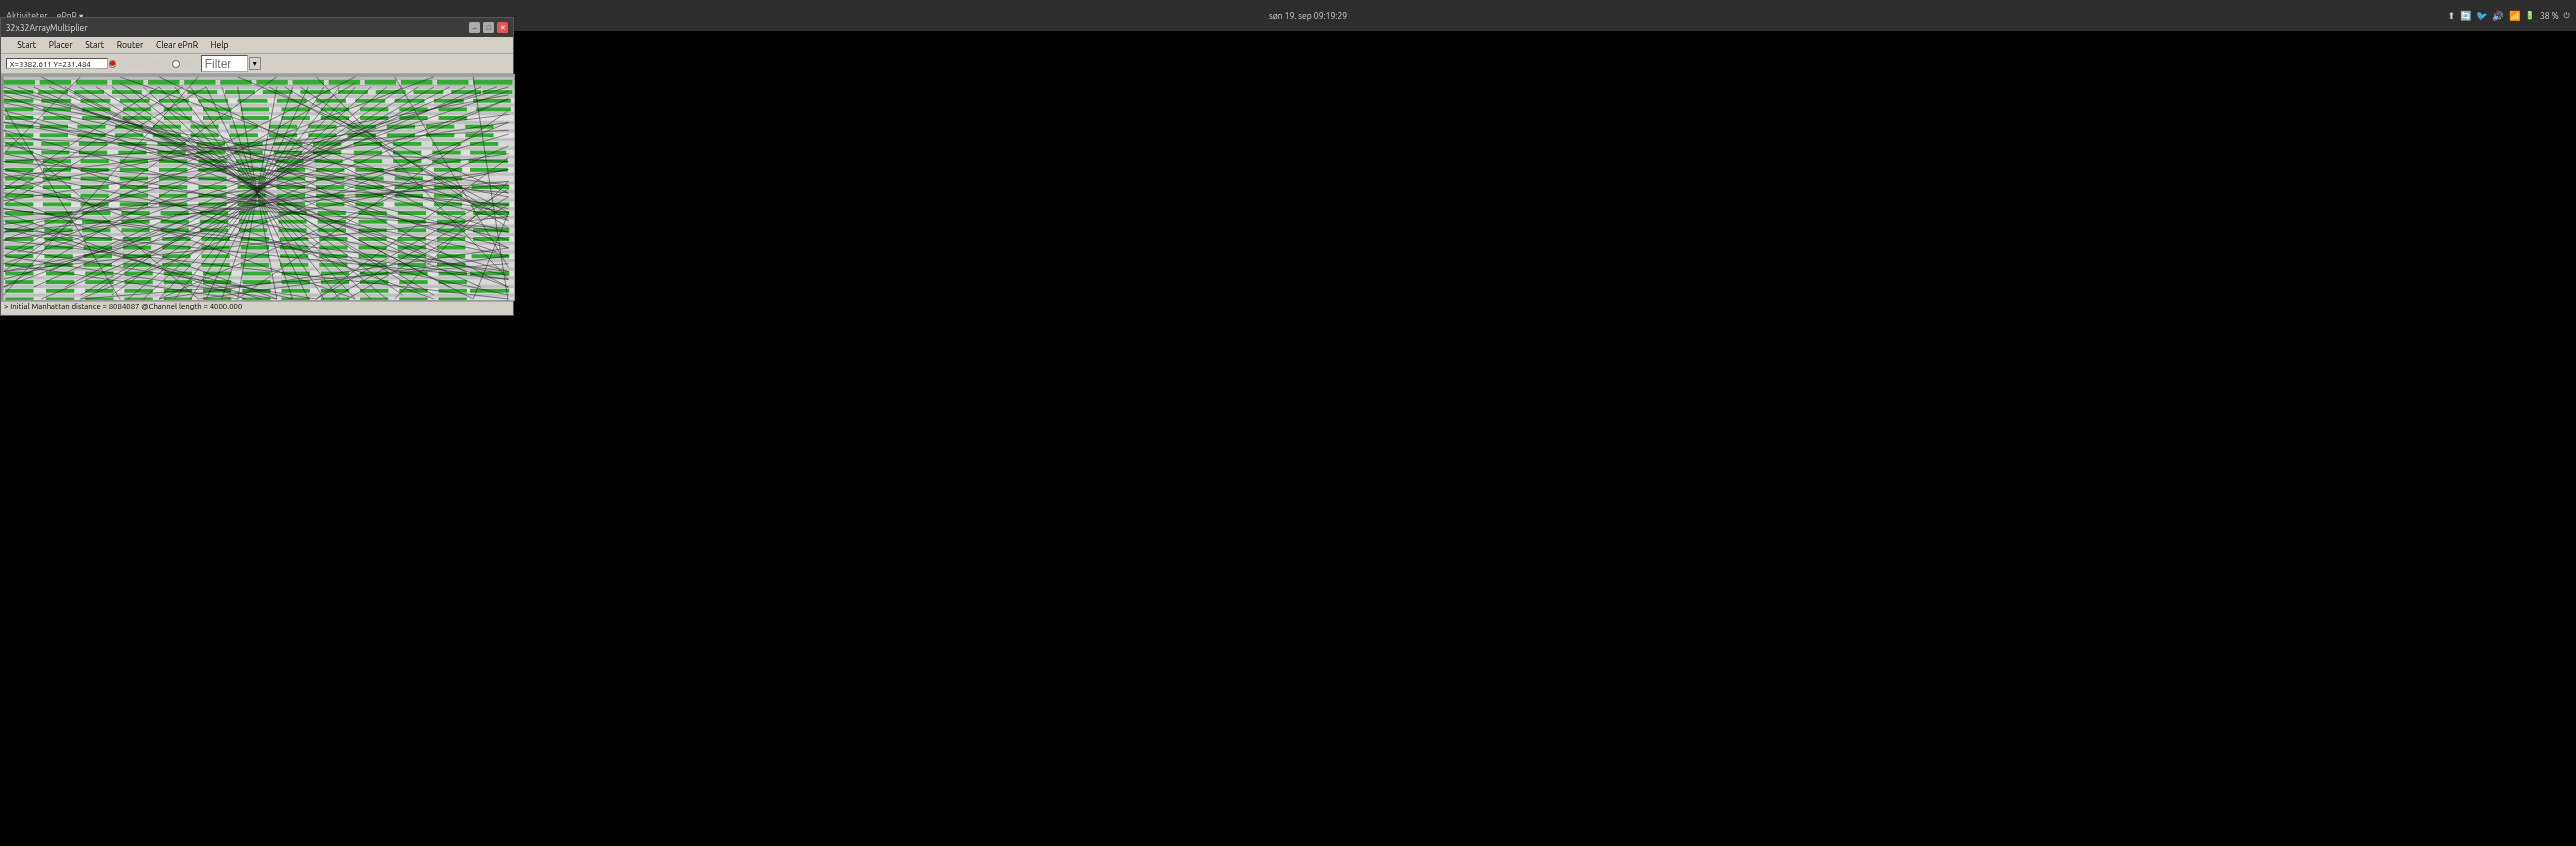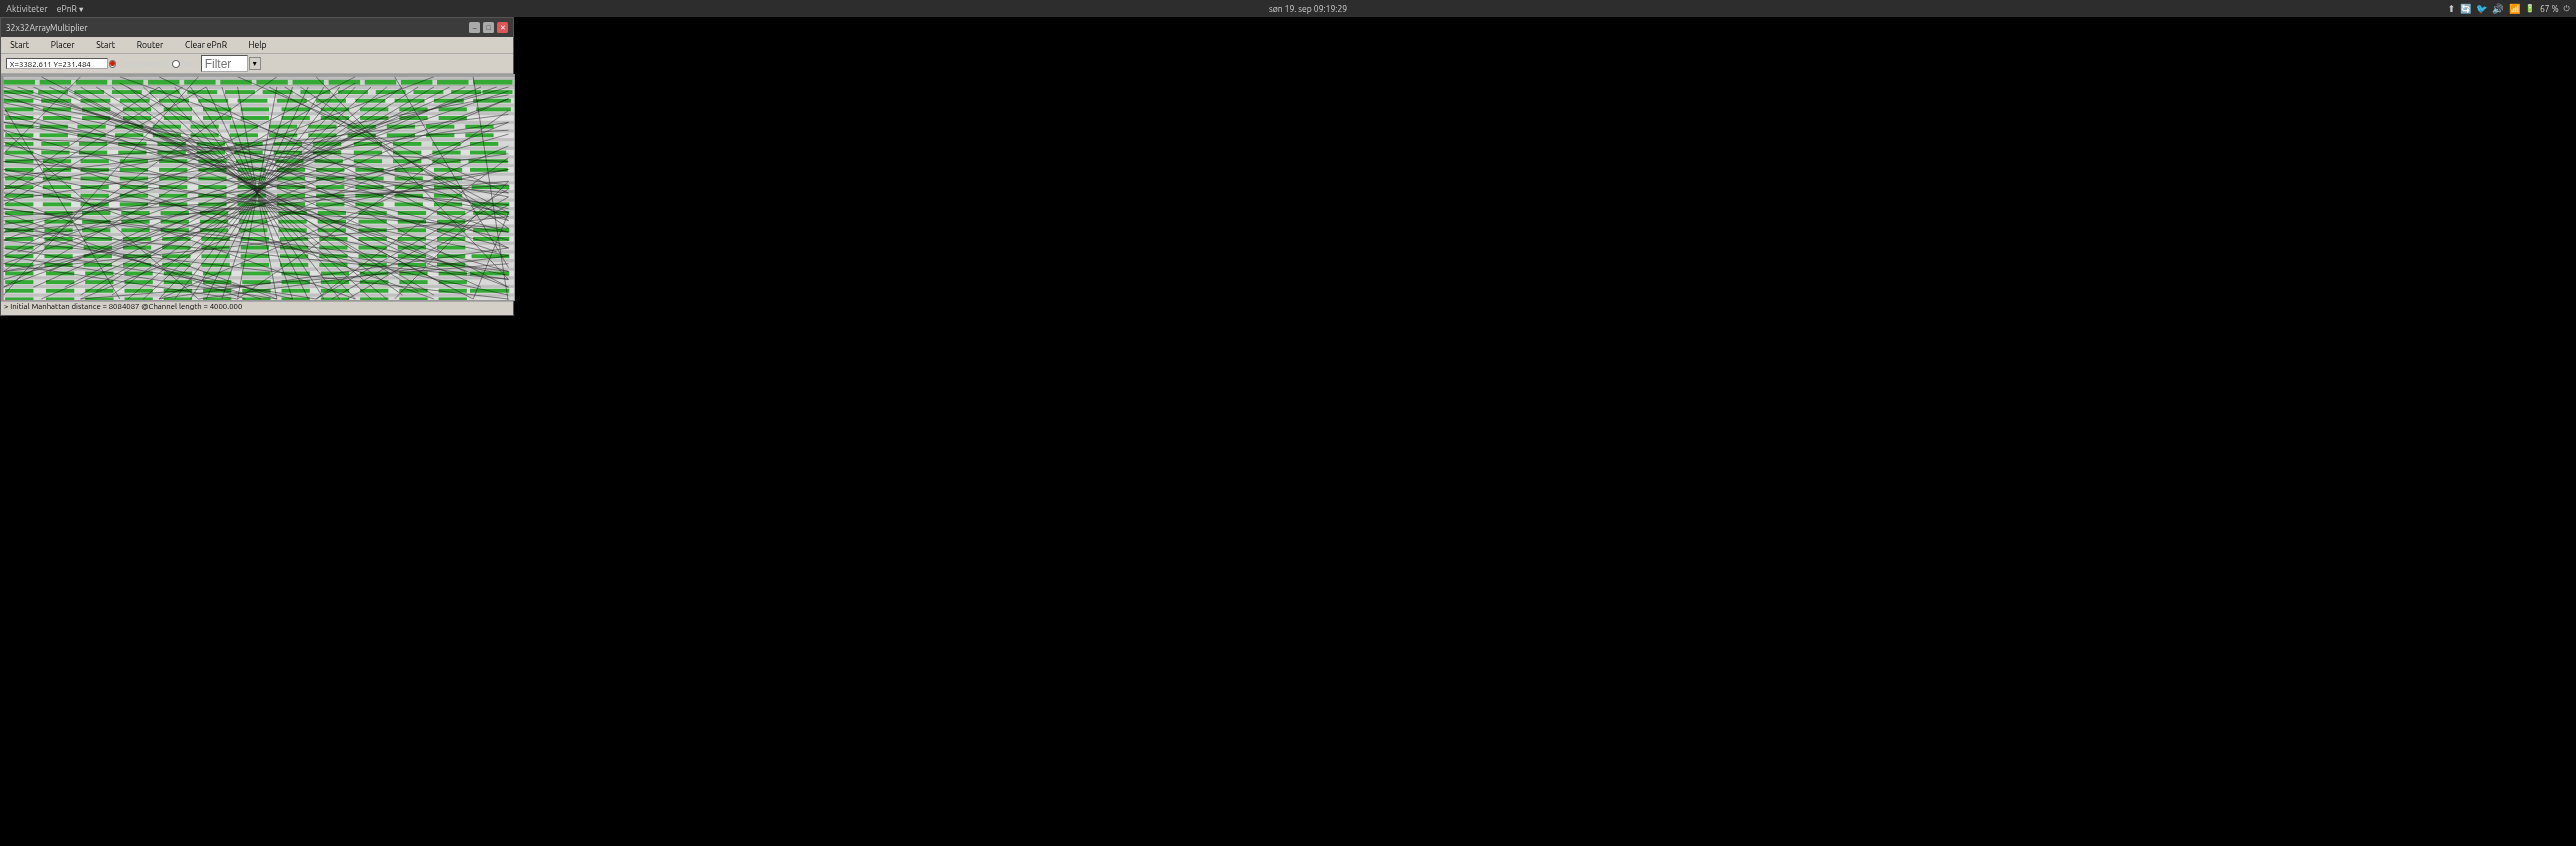--- a/index.html
+++ b/index.html
@@ -9,21 +9,21 @@
       font-size: 8.6px;
       color: #ccc;
       width: 2576px;
       height: 847px;
       overflow: hidden;
     }
 
     
     #system-bar {
       background: #2d2d2d;
-      height: 17px;
+      height: 31px;
       display: flex;
       align-items: center;
       justify-content: space-between;
       padding: 0 6.3px;
       color: #ccc;
       font-size: 8.6px;
     }
     #system-bar-left {
       display: flex;
       align-items: center;
@@ -84,22 +84,22 @@
     .title-btn-min { background: #aaa; }
     .title-btn-max { background: #aaa; }
     .title-btn-close { background: #e05555; color: #fff; }
 
     
     #menu-bar {
       background: #d4d0c8;
       height: 17px;
       display: flex;
       align-items: center;
-      padding: 0 3px;
-      gap: 9px;
+      padding: 0 10px;
+      gap: 0;
       border-bottom: 0.8px solid #aaa;
       font-size: 8.6px;
       color: #000;
     }
     .menu-item {
       padding: 1.6px 6.3px;
       cursor: pointer;
       border-radius: 1.6px;
     }
 
@@ -209,21 +209,21 @@
   </div>
   <div id="system-bar-center">søn 19. sep  09:19:29</div>
   <div id="system-bar-right">
 
     <span style="font-size:9.4px;">⬆</span>
     <span style="font-size:9.4px;">🔄</span>
     <span style="font-size:9.4px;">🐦</span>
     <span style="font-size:9.4px;">🔊</span>
     <span style="font-size:9.4px;">📶</span>
     <span style="font-size:7.8px;">🔋</span>
-    <span>67 %</span>
+    <span>38 %</span>
     <span style="font-size:7.8px;">⏻</span>
   </div>
 </div>
 
 <div id="app-window">
 
   <div id="title-bar">
     <span>32x32ArrayMultiplier</span>
     <div id="title-bar-controls">
       <button class="title-btn title-btn-min">–</button>

